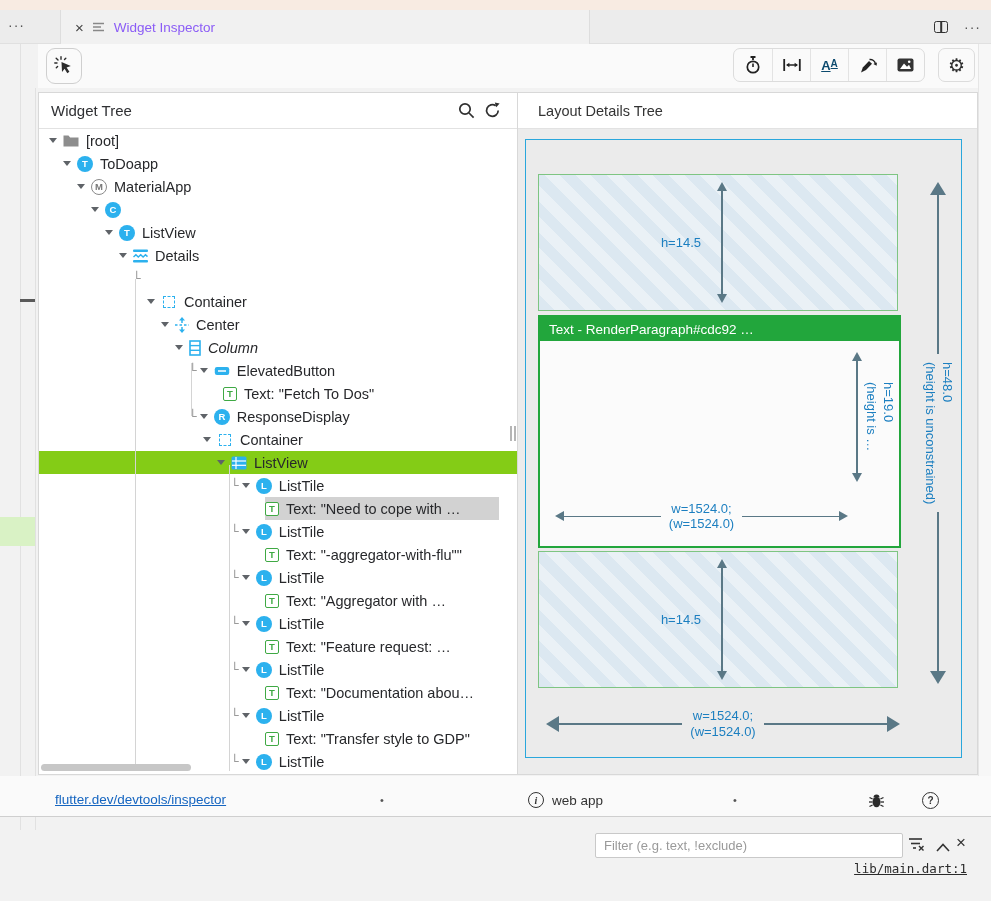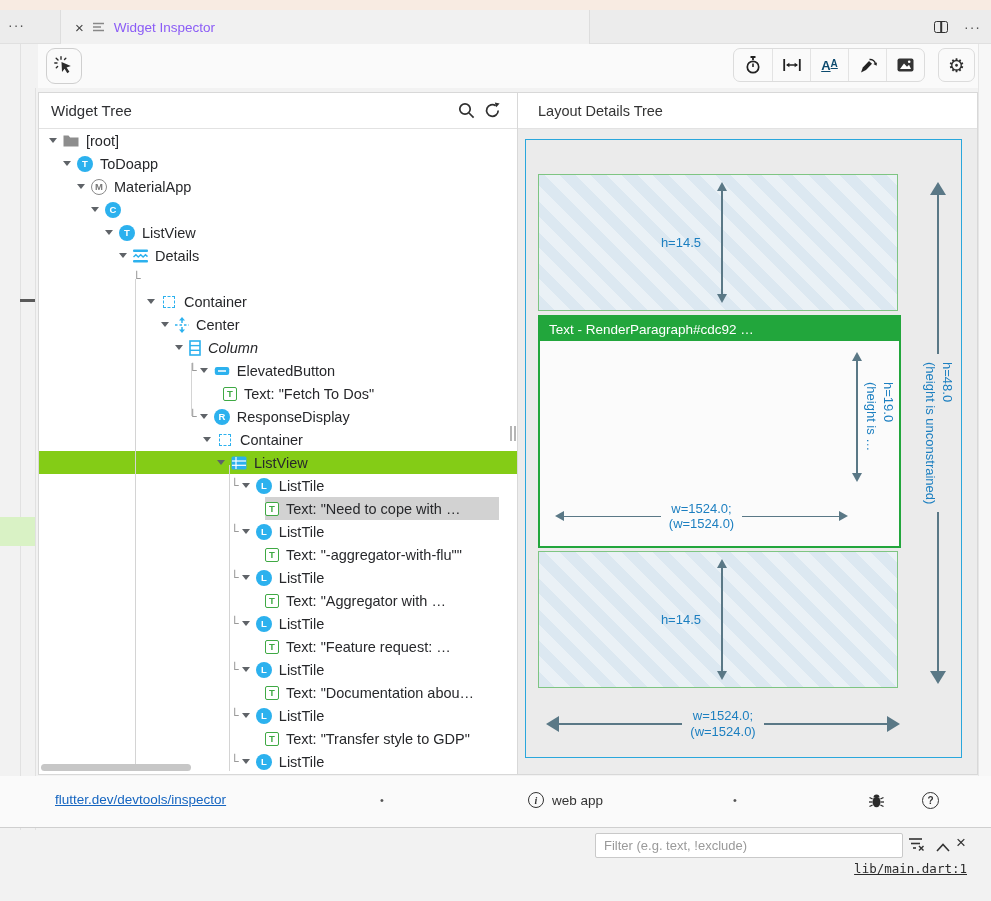--- a/index.html
+++ b/index.html
@@ -86,21 +86,21 @@
   .arrH .ln { height:1.5px; flex:1; background:#5a7886; }
   .arrH .hd-l { width:0; height:0; border:5px solid transparent; border-right:9px solid #5a7886; }
   .arrH .hd-r { width:0; height:0; border:5px solid transparent; border-left:9px solid #5a7886; }
   .arrH.big .hd-l { border-width:8px; border-right-width:13px; }
   .arrH.big .hd-r { border-width:8px; border-left-width:13px; }
   .arrH .dim { padding:0 8px; }
   .arrV .vlabel { padding:8px 0; }
   .hlab { position:absolute; }
 
   
-  .statusbar { position:absolute; left:0; top:776px; width:991px; height:52px; background:#fafafa; border-bottom:1px solid #cfcfcf; }
+  .statusbar { position:absolute; left:0; top:776px; width:991px; height:41px; background:#fafafa; border-bottom:1px solid #cfcfcf; }
   .sb-link { position:absolute; left:55px; top:16px; font-size:13.5px; color:#1565c0; text-decoration:underline; }
   .sb-dot { position:absolute; top:18px; font-size:11px; color:#555; }
   .sb-item { position:absolute; top:16px; font-size:13.5px; color:#333; }
   .o-ic { display:inline-flex; width:16px; height:16px; border:1.5px solid #333; border-radius:50%; align-items:center; justify-content:center; font-size:10px; font-weight:bold; color:#333; }
   .footer { position:absolute; left:0; top:830px; width:991px; height:71px; background:#f2f2f2; }
   .filter-input { position:absolute; left:595px; top:3px; width:308px; height:25px; border:1px solid #c9c9c9; border-radius:2px; background:#fff; font-size:13px; padding:0 8px; color:#333; font-family:"Liberation Sans",sans-serif; }
   .filter-input::placeholder { color:#9a9a9a; }
   .ft-ic { position:absolute; top:6px; }
   .file-link { position:absolute; right:24px; top:31px; font-family:"DejaVu Sans Mono", monospace; font-size:12.5px; color:#2b2b2b; text-decoration:underline; }
   .rt-strip { position:absolute; left:978px; top:44px; width:13px; height:732px; background:#f7f7f7; border-left:1px solid #e6e6e6; }

